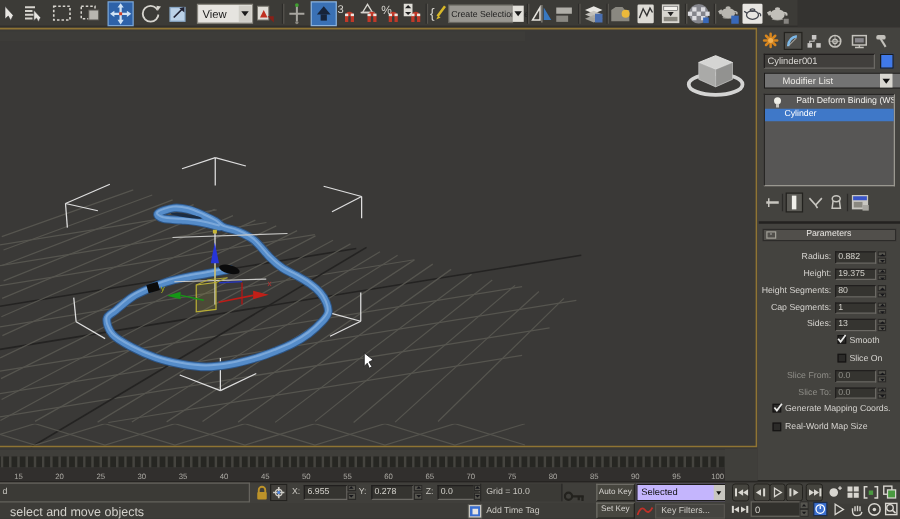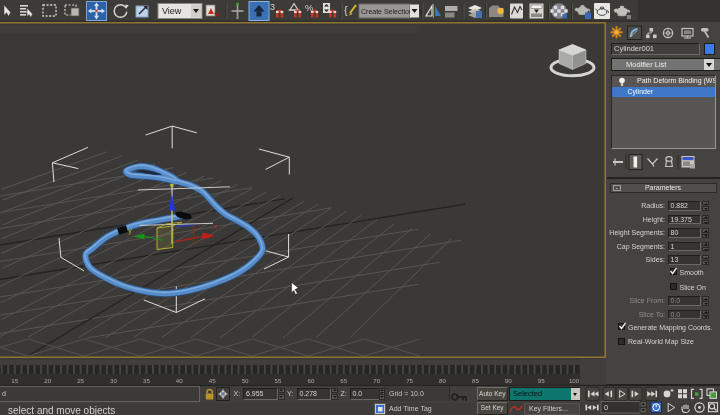--- a/index.html
+++ b/index.html
@@ -526,21 +526,21 @@
     </svg>
 <div style="position:absolute;left:389px;top:404.5px;color:#cac8c2;font-size:7px">Add Time Tag</div>
 <svg width="18" height="12" style="position:absolute;left:451px;top:390.5px">
 <circle cx="3.8" cy="6" r="2.9" fill="none" stroke="#23221e" stroke-width="1.8"></circle>
 <line x1="6.7" y1="6" x2="16" y2="6" stroke="#23221e" stroke-width="1.8"></line>
 <line x1="12" y1="6" x2="12" y2="9.2" stroke="#23221e" stroke-width="1.8"></line>
 <line x1="15" y1="6" x2="15" y2="9.8" stroke="#23221e" stroke-width="1.8"></line>
     </svg>
 <div style="position:absolute;left:477px;top:386.5px;width:30.5px;height:14px;background:#47463f;border-top:1px solid #6e6c66;border-left:1px solid #6e6c66;border-bottom:1px solid #23221f;border-right:1px solid #23221f;box-sizing:border-box;color:#d8d6d2;font-size:6.5px;line-height:12px;text-align:center">Auto Key</div>
 <div style="position:absolute;left:477px;top:402px;width:30.5px;height:12.5px;background:#47463f;border-top:1px solid #6e6c66;border-left:1px solid #6e6c66;border-bottom:1px solid #23221f;border-right:1px solid #23221f;box-sizing:border-box;color:#d8d6d2;font-size:6.5px;line-height:10.5px;text-align:center">Set Key</div>
-<div style="position:absolute;left:509px;top:387px;width:71px;height:13.5px;background:#0f766e;border:1px solid #1c1b19;box-sizing:border-box;color:#111;font-size:7.5px;line-height:11.5px;padding-left:3px">Selected</div>
+<div style="position:absolute;left:509px;top:387px;width:71px;height:13.5px;background:#c4b5fd;border:1px solid #1c1b19;box-sizing:border-box;color:#111;font-size:7.5px;line-height:11.5px;padding-left:3px">Selected</div>
 <div style="position:absolute;left:571px;top:388px;width:8.5px;height:11.5px;background:#c8c6c0"></div>
 <div style="position:absolute;left:572.5px;top:392.5px;width:0;height:0;border-left:2.8px solid transparent;border-right:2.8px solid transparent;border-top:3.5px solid #111"></div>
 <svg width="14" height="11" style="position:absolute;left:509px;top:402.5px">
       <path d="M 1 9 Q 4 1 7 5 T 13 3" fill="none" stroke="#c03028" stroke-width="1.4"></path>
     </svg>
 <div style="position:absolute;left:524px;top:402.5px;width:56px;height:12px;background:#454440;border:1px solid #55534e;box-sizing:border-box"></div>
 <div style="position:absolute;left:529px;top:404.5px;color:#d0cec8;font-size:7px">Key Filters...</div>
 <svg width="145" height="30" viewBox="0 0 145 30" style="position:absolute;left:575px;top:385px">
 <rect x="11.0" y="2.2" width="13.0" height="13.5" rx="2" fill="#45443e" stroke="#24231f" stroke-width="0.8"></rect>
 <rect x="13.0" y="5.7" width="1.6" height="6.4" fill="#d8d6d0"></rect>

